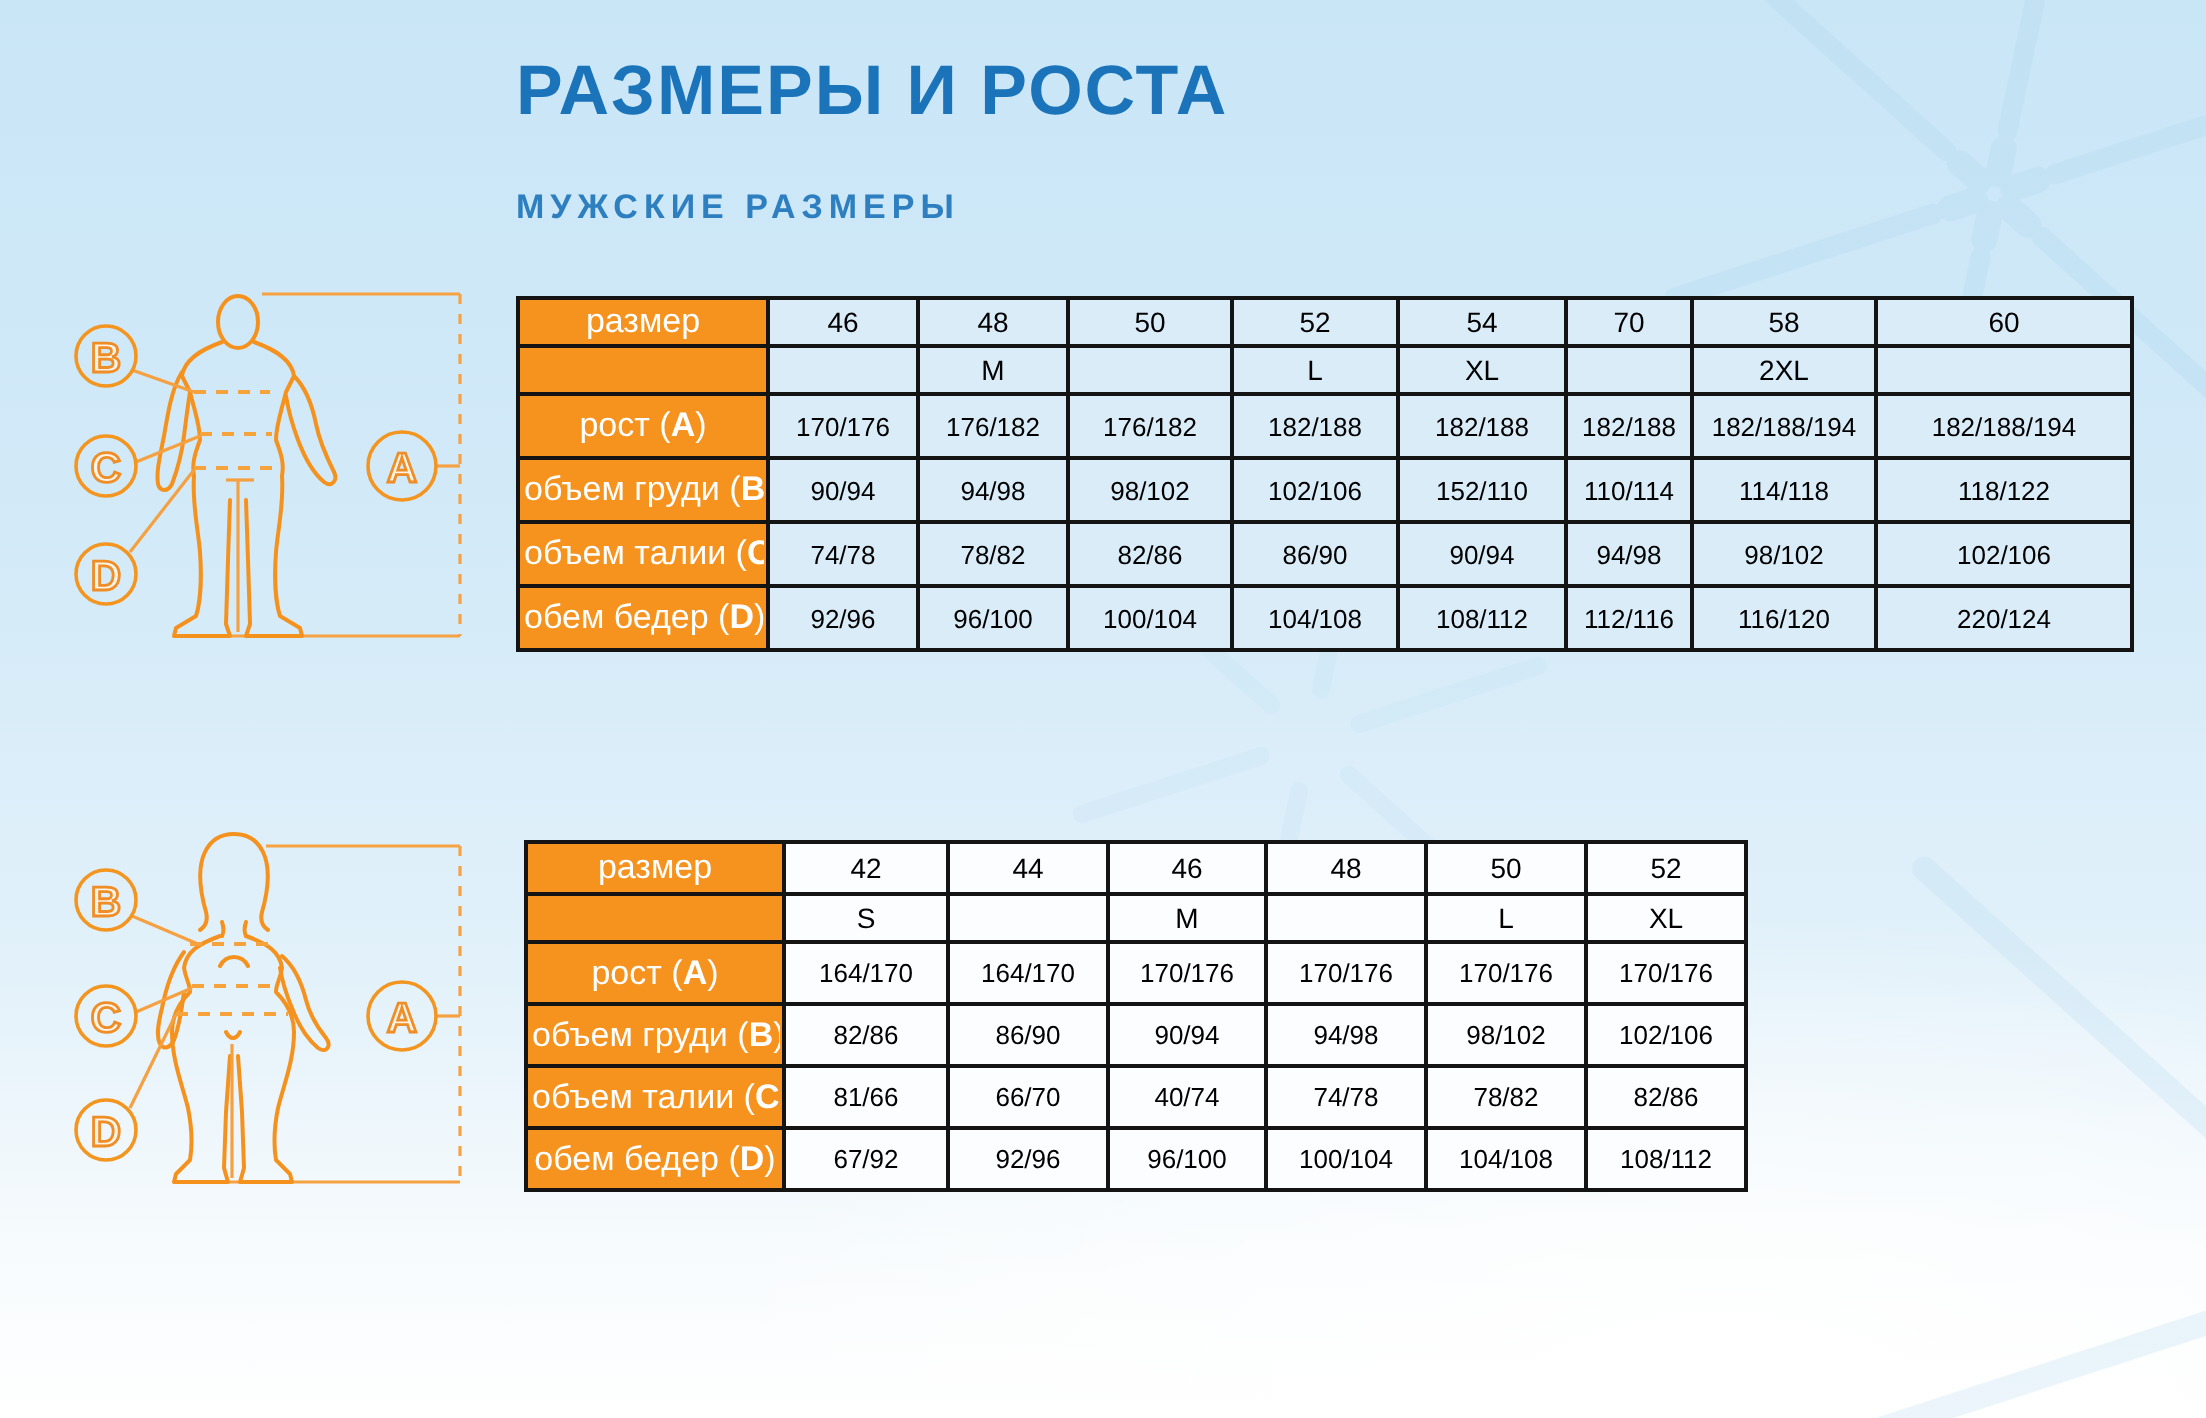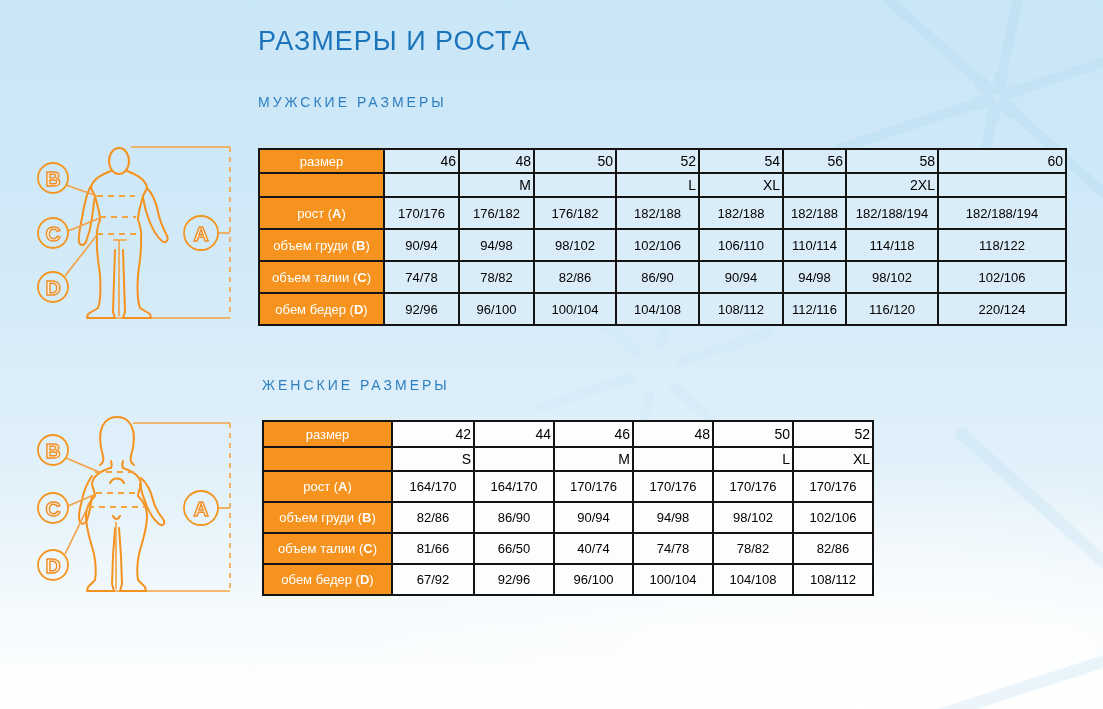--- a/index.html
+++ b/index.html
@@ -12,49 +12,49 @@
     background:
       radial-gradient(ellipse 900px 420px at 78% 100%, #ffffff 0%, rgba(255,255,255,0) 60%),
       linear-gradient(to bottom, #c9e6f7 0%, #d3eaf8 38%, #e2f1fa 68%, #f7fbfd 88%, #ffffff 100%);
     overflow: hidden;
   }
 
   #bg-pattern { position: absolute; left: 0; top: 0; z-index: 0; }
 
   h1.page-title {
     position: absolute; left: 258px; top: 26px; z-index: 1;
-    color: #1b74ba; font-size: 27px; font-weight: normal; letter-spacing: 1px;
+    color: #1b74ba; font-size: 35px; font-weight: bold; letter-spacing: 1px;
   }
   h2.section-title {
     position: absolute; z-index: 1;
-    color: #2e7fc0; font-size: 14px; font-weight: normal; letter-spacing: 3px;
+    color: #2e7fc0; font-size: 17px; font-weight: bold; letter-spacing: 3px;
   }
   #men-section-title   { left: 258px; top: 94px; }
   #women-section-title { left: 262px; top: 377px; }
 
   table.size-table {
     position: absolute; z-index: 1;
     border-collapse: collapse; table-layout: fixed;
     border: 2px solid #141414;
   }
   #men-table   { left: 258px; top: 148px; width: 807px; }
   #women-table { left: 262px; top: 420px; width: 610px; }
 
   .size-table td {
     border: 2px solid #141414;
     text-align: center; vertical-align: middle;
     font-size: 13px; color: #000; padding: 0 2px;
     overflow: hidden; white-space: nowrap;
   }
   .size-table td.lbl {
-    background: #f6921e; color: #ffffff; font-size: 13px; border-radius: 3px;
+    background: #f6921e; color: #ffffff; font-size: 17px; border-radius: 3px;
   }
   #men-table td.val   { background: #d9ecf8; }
   #women-table td.val { background: #fbfdff; }
-  .size-table td.size-num, .size-table td.intl { font-size: 14px; text-align: right; }
+  .size-table td.size-num, .size-table td.intl { font-size: 14px; }
 
   #men-table tr { height: 32px; }
   #men-table tr:nth-child(1), #men-table tr:nth-child(2) { height: 24px; }
   #women-table tr { height: 31px; }
   #women-table tr:nth-child(1) { height: 26px; }
   #women-table tr:nth-child(2) { height: 24px; }
 
   svg.figure { position: absolute; z-index: 1; overflow: visible; }
   #male-figure   { left: 25px; top: 140px; }
   #female-figure { left: 25px; top: 412px; }
@@ -171,21 +171,21 @@
         <col style="width:128px">
     </colgroup>
   <tbody>
         <tr>
           <td class="lbl">размер</td>
           <td class="val size-num">46</td>
           <td class="val size-num">48</td>
           <td class="val size-num">50</td>
           <td class="val size-num">52</td>
           <td class="val size-num">54</td>
-          <td class="val size-num">56</td>
+          <td class="val size-num">70</td>
           <td class="val size-num">58</td>
           <td class="val size-num">60</td>
         </tr>
         <tr>
           <td class="lbl"></td>
           <td class="val intl"></td>
           <td class="val intl">M</td>
           <td class="val intl"></td>
           <td class="val intl">L</td>
           <td class="val intl">XL</td>
@@ -203,21 +203,21 @@
           <td class="val">182/188</td>
           <td class="val">182/188/194</td>
           <td class="val">182/188/194</td>
         </tr>
         <tr>
           <td class="lbl">объем груди (<b>B</b>)</td>
           <td class="val">90/94</td>
           <td class="val">94/98</td>
           <td class="val">98/102</td>
           <td class="val">102/106</td>
-          <td class="val">106/110</td>
+          <td class="val">152/110</td>
           <td class="val">110/114</td>
           <td class="val">114/118</td>
           <td class="val">118/122</td>
         </tr>
         <tr>
           <td class="lbl">объем талии (<b>C</b>)</td>
           <td class="val">74/78</td>
           <td class="val">78/82</td>
           <td class="val">82/86</td>
           <td class="val">86/90</td>
@@ -233,21 +233,20 @@
           <td class="val">100/104</td>
           <td class="val">104/108</td>
           <td class="val">108/112</td>
           <td class="val">112/116</td>
           <td class="val">116/120</td>
           <td class="val">220/124</td>
         </tr>
       </tbody>
     </table>
 
-  <h2 class="section-title" id="women-section-title">ЖЕНСКИЕ РАЗМЕРЫ</h2>
 
   <svg class="figure" id="female-figure" width="212" height="186" viewBox="0 0 212 186">
 
     <line class="bracket" x1="108" y1="11" x2="205" y2="11"></line>
     <line class="bracket-dash" x1="205" y1="11" x2="205" y2="179"></line>
     <line class="bracket" x1="70" y1="179" x2="205" y2="179"></line>
     <line class="bracket" x1="193" y1="96" x2="205" y2="96"></line>
 
     <path class="body-line" d="
       M 78,44 C 70,16 80,5 92,5 C 104,5 114,16 106,44 C 105,48 106,51 109,53
@@ -332,21 +331,21 @@
           <td class="val">82/86</td>
           <td class="val">86/90</td>
           <td class="val">90/94</td>
           <td class="val">94/98</td>
           <td class="val">98/102</td>
           <td class="val">102/106</td>
         </tr>
         <tr>
           <td class="lbl">объем талии (<b>C</b>)</td>
           <td class="val">81/66</td>
-          <td class="val">66/50</td>
+          <td class="val">66/70</td>
           <td class="val">40/74</td>
           <td class="val">74/78</td>
           <td class="val">78/82</td>
           <td class="val">82/86</td>
         </tr>
         <tr>
           <td class="lbl">обем бедер (<b>D</b>)</td>
           <td class="val">67/92</td>
           <td class="val">92/96</td>
           <td class="val">96/100</td>

